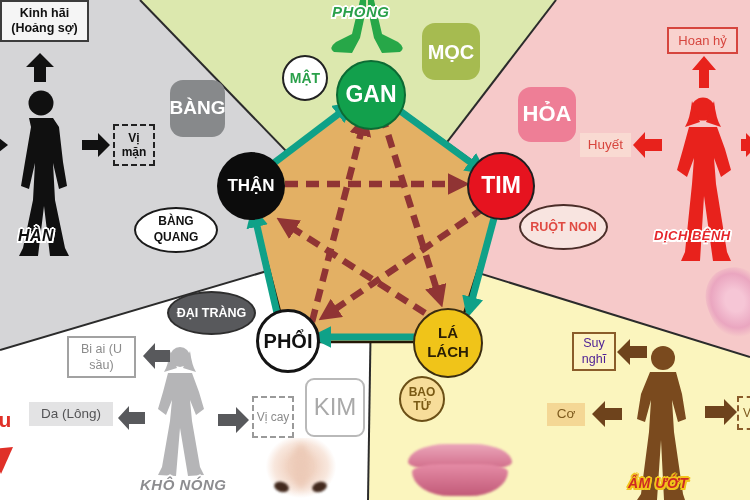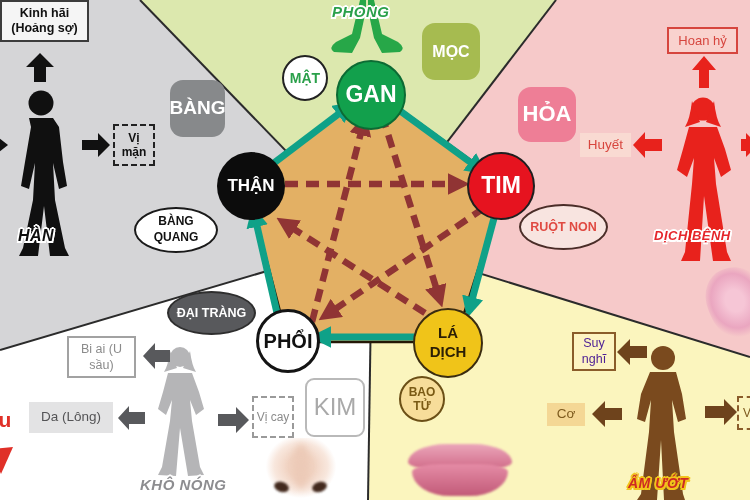--- a/index.html
+++ b/index.html
@@ -111,35 +111,35 @@
   <div class="lbl" style="left:113px;top:124px;width:42px;height:42px;border:2px dashed #222;
        font-weight:bold;font-size:12px;color:#111;">Vị mặn</div>
   <div class="lbl rsq" style="left:170px;top:80px;width:55px;height:57px;background:#87898b;font-size:19px;">BÀNG</div>
   <div class="lbl" style="left:134px;top:207px;width:84px;height:46px;background:#fff;border:2px solid #1a1a1a;
        border-radius:50%;font-weight:bold;font-size:12px;color:#111;line-height:1.3;">BÀNG QUANG</div>
   <div class="lbl climate outline-w" style="left:18px;top:226px;font-size:16px;color:#0e0e0e;">HÀN</div>
 
   <div class="lbl climate outline-w" style="left:332px;top:3px;font-size:15px;color:#2aa04a;">PHONG</div>
   <div class="lbl circle" style="left:282px;top:55px;width:46px;height:46px;background:#fff;border:2px solid #222;
        font-weight:bold;font-size:14px;color:#2aa04a;">MẬT</div>
-  <div class="lbl rsq" style="left:422px;top:23px;width:58px;height:57px;background:#a6bb50;font-size:16px;">MỌC</div>
+  <div class="lbl rsq" style="left:422px;top:23px;width:58px;height:57px;background:#a6bb50;font-size:20px;">MỌC</div>
 
   <div class="lbl rsq" style="left:518px;top:87px;width:58px;height:55px;background:#ee7e96;font-size:22px;">HỎA</div>
   <div class="lbl" style="left:667px;top:27px;width:71px;height:27px;background:#f9d2ce;border:2px solid #d6453e;
        font-size:13px;color:#d6453e;">Hoan hỷ</div>
   <div class="lbl" style="left:580px;top:133px;width:51px;height:24px;background:#f9dad2;font-size:13.5px;color:#d8463e;">Huyết</div>
   <div class="lbl" style="left:519px;top:204px;width:89px;height:46px;background:#f8e4e0;border:2px solid #4a2d28;
        border-radius:50%;font-weight:bold;font-size:12.5px;color:#e04a42;">RUỘT NON</div>
   <div class="lbl climate outline-w" style="left:654px;top:228px;font-size:13px;color:#e5262b;">DỊCH BỆNH</div>
 
   <div class="lbl" style="left:167px;top:291px;width:89px;height:44px;background:#58595c;border:2px solid #2e2e2e;
        border-radius:50%;font-weight:bold;font-size:12.5px;color:#fff;">ĐẠI TRÀNG</div>
   <div class="lbl" style="left:67px;top:336px;width:69px;height:42px;background:#fff;border:2px solid #a2a2a2;
        font-size:12.5px;color:#8b8b8b;line-height:1.3;">Bi ai (U sầu)</div>
-  <div class="lbl" style="left:29px;top:402px;width:84px;height:31px;background:#e3e3e4;font-size:13.5px;color:#545456;">Da (Lông)</div>
+  <div class="lbl" style="left:29px;top:402px;width:84px;height:24px;background:#e3e3e4;font-size:13.5px;color:#545456;">Da (Lông)</div>
   <div class="lbl" style="left:252px;top:396px;width:42px;height:42px;background:#fff;border:2px dashed #9a9a9a;
        font-size:12px;color:#8b8b8b;">Vị cay</div>
   <div class="lbl" style="left:305px;top:378px;width:60px;height:59px;background:#fff;border:2px solid #b9b9b9;
        border-radius:9px;font-size:24px;color:#a9a9a9;text-align:center;">KIM</div>
   <div class="lbl climate outline-w" style="left:140px;top:476px;font-size:15px;color:#8d8d90;">KHÔ NÓNG</div>
 
   <div class="lbl" style="left:572px;top:332px;width:44px;height:39px;background:#fdf4c2;border:2px solid #8a5c2a;
        font-size:12.5px;color:#4c1d95;line-height:1.25;">Suy nghĩ</div>
   <div class="lbl" style="left:547px;top:403px;width:38px;height:23px;background:#f4d795;font-size:13.5px;color:#7d5a1e;">Cơ</div>
   <div class="lbl" style="left:737px;top:396px;width:45px;height:34px;border:2px dashed #8a5c2a;
@@ -150,21 +150,21 @@
 
   <div class="lbl circle" style="left:336px;top:60px;width:70px;height:70px;background:#12a04c;border:2px solid #0c6b34;
        font-weight:bold;font-size:23px;color:#fff;">GAN</div>
   <div class="lbl circle" style="left:467px;top:152px;width:68px;height:68px;background:#e6131f;border:2px solid #1f1f1f;
        font-weight:bold;font-size:23px;color:#fff;">TIM</div>
   <div class="lbl circle" style="left:217px;top:152px;width:68px;height:68px;background:#0c0c0c;
        font-weight:bold;font-size:17px;color:#fff;">THẬN</div>
   <div class="lbl circle" style="left:256px;top:309px;width:64px;height:64px;background:#fff;border:3px solid #141414;
        font-weight:bold;font-size:20px;color:#111;">PHỔI</div>
   <div class="lbl circle" style="left:413px;top:308px;width:70px;height:70px;background:#f0c419;border:2.5px solid #3a2c10;
-       font-weight:bold;font-size:15px;color:#2b1f05;line-height:1.25;padding:0 8px;">LÁ DỊCH</div>
+       font-weight:bold;font-size:15px;color:#2b1f05;line-height:1.25;padding:0 8px;">LÁ LÁCH</div>
 
   <div class="photo" style="left:258px;top:438px;width:86px;height:62px;
        background:radial-gradient(50% 62% at 50% 46%,#f1d3c2 30%,#f8e7dd 62%,rgba(255,255,255,0) 82%);">
     <div class="nostril" style="left:16px;top:44px;transform:rotate(18deg);"></div>
     <div class="nostril" style="left:54px;top:44px;transform:rotate(-18deg);"></div>
     <div style="position:absolute;left:34px;top:6px;width:18px;height:44px;background:#eccab7;border-radius:50%;filter:blur(3px);"></div>
   </div>
   <div class="photo" style="left:408px;top:444px;width:104px;height:56px;">
     <div style="position:absolute;left:0;top:0;width:104px;height:26px;filter:blur(1px);
          background:linear-gradient(#eba6ba,#d06a88);border-radius:50% 50% 45% 45% / 95% 95% 40% 40%;"></div>

